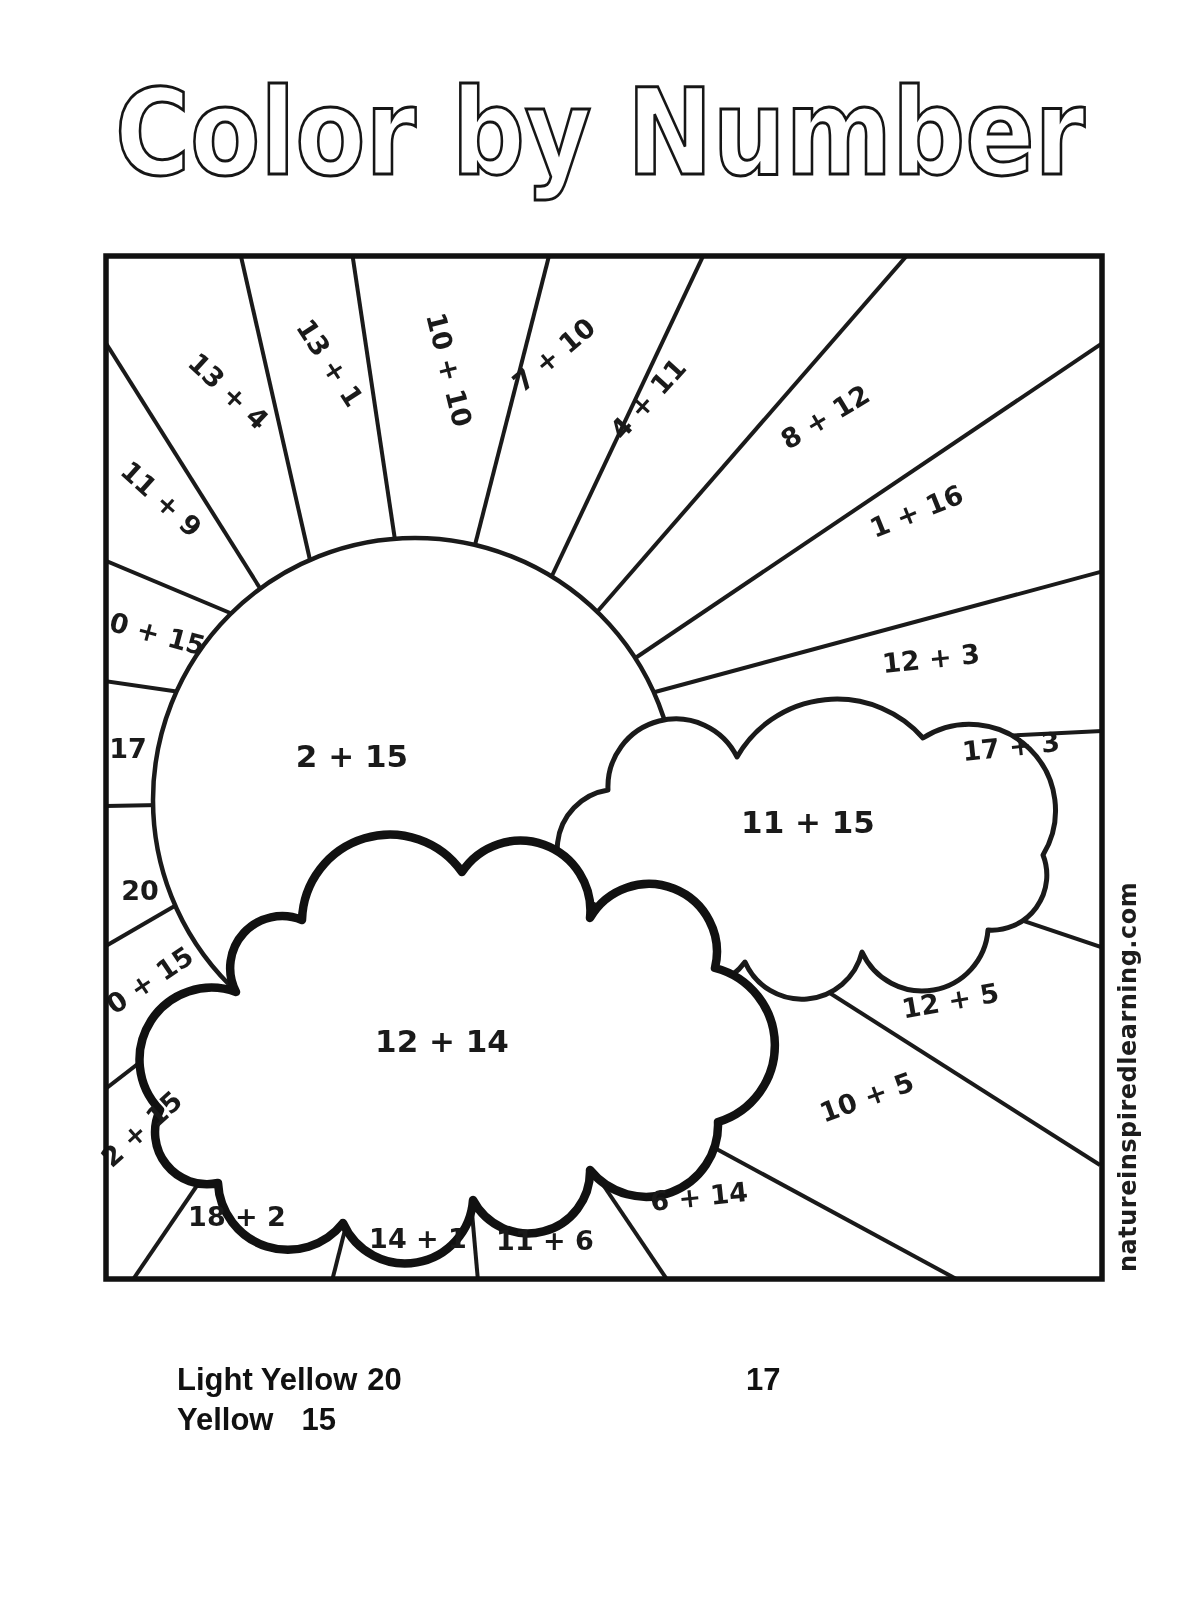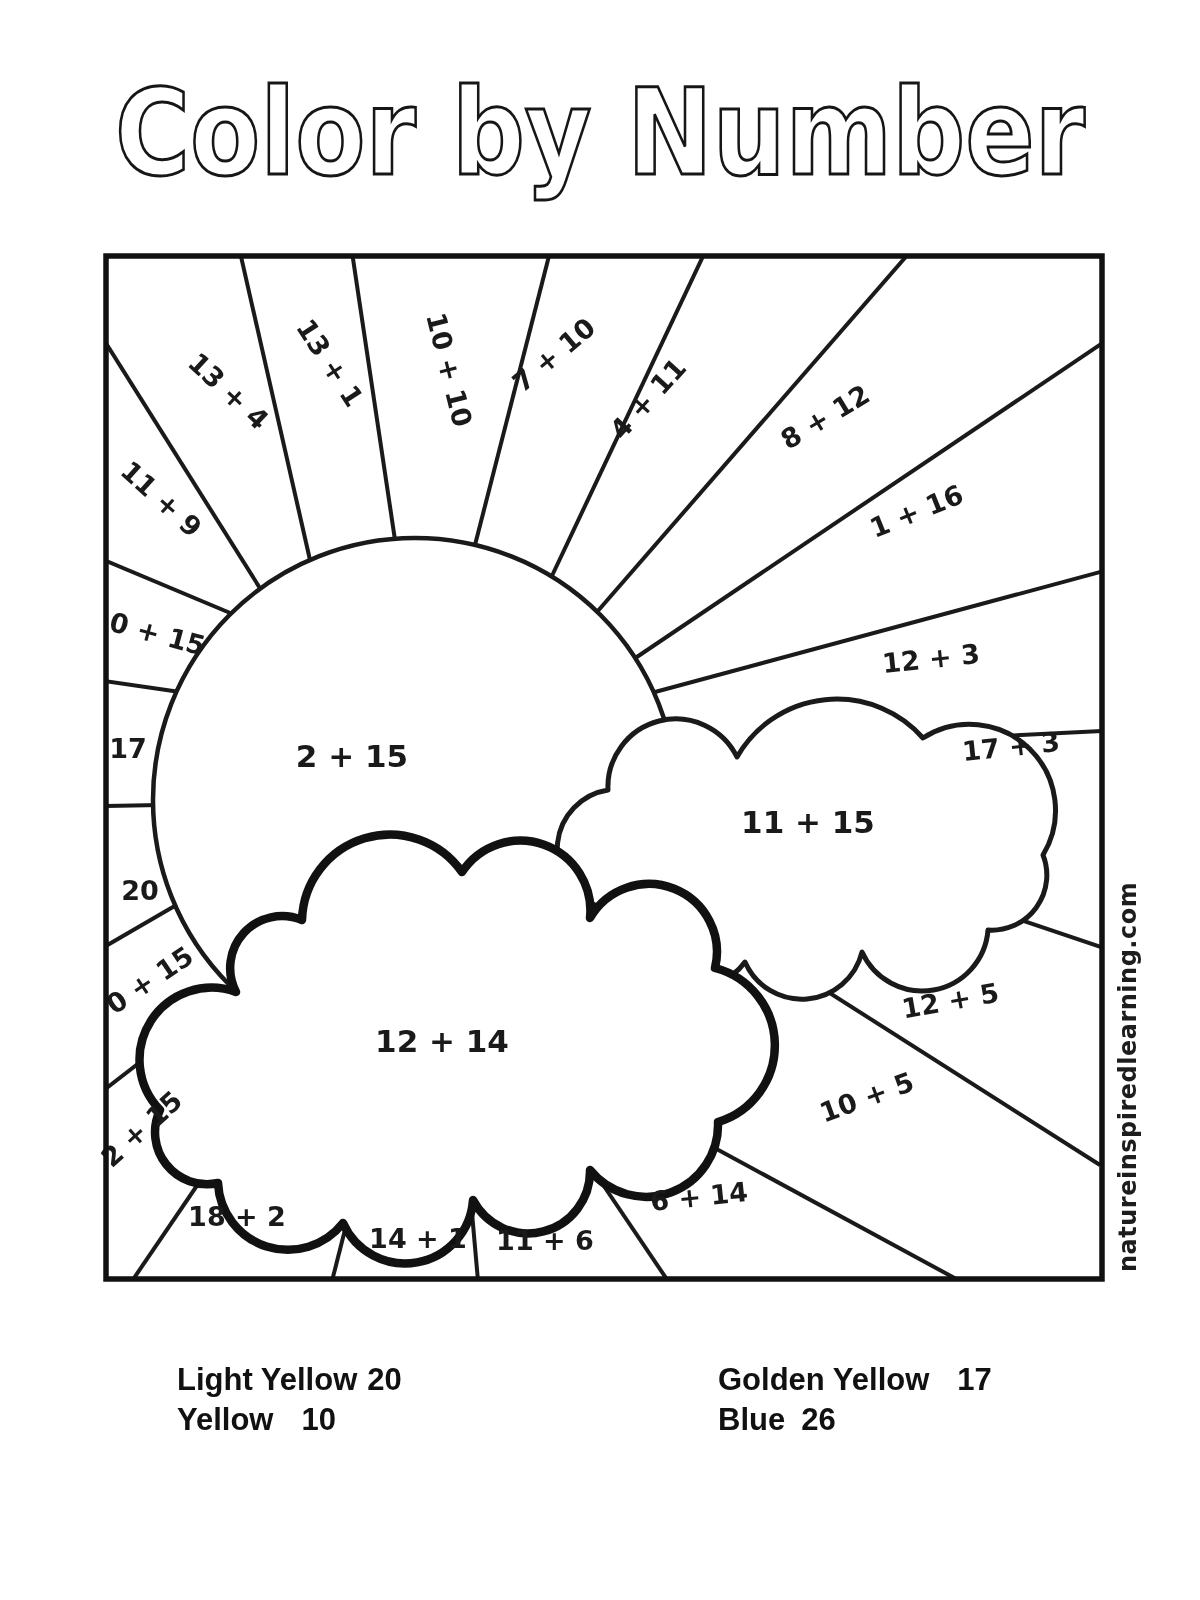--- a/index.html
+++ b/index.html
@@ -110,26 +110,21 @@
   <text transform="translate(1136 1272) rotate(-90)" font-family="Liberation Sans, sans-serif" font-size="24" font-weight="bold" fill="#1d1d1d" letter-spacing="0.5">natureinspiredlearning.com</text>
 </svg>
 
 <div class="legend legend-left">
   <div class="legend-row">
     <span>Light Yellow</span>
     <span class="val g10">20</span>
   </div>
   <div class="legend-row">
     <span>Yellow</span>
-    <span class="val g28">10</span>
+    <span class="val g28">15</span>
   </div>
 </div>
 
 <div class="legend legend-right">
   <div class="legend-row">
-    <span>Golden Yellow</span>
     <span class="val g28">17</span>
-  </div>
-  <div class="legend-row">
-    <span>Blue</span>
-    <span class="val g16">26</span>
   </div>
 </div>
 
 </body></html>

